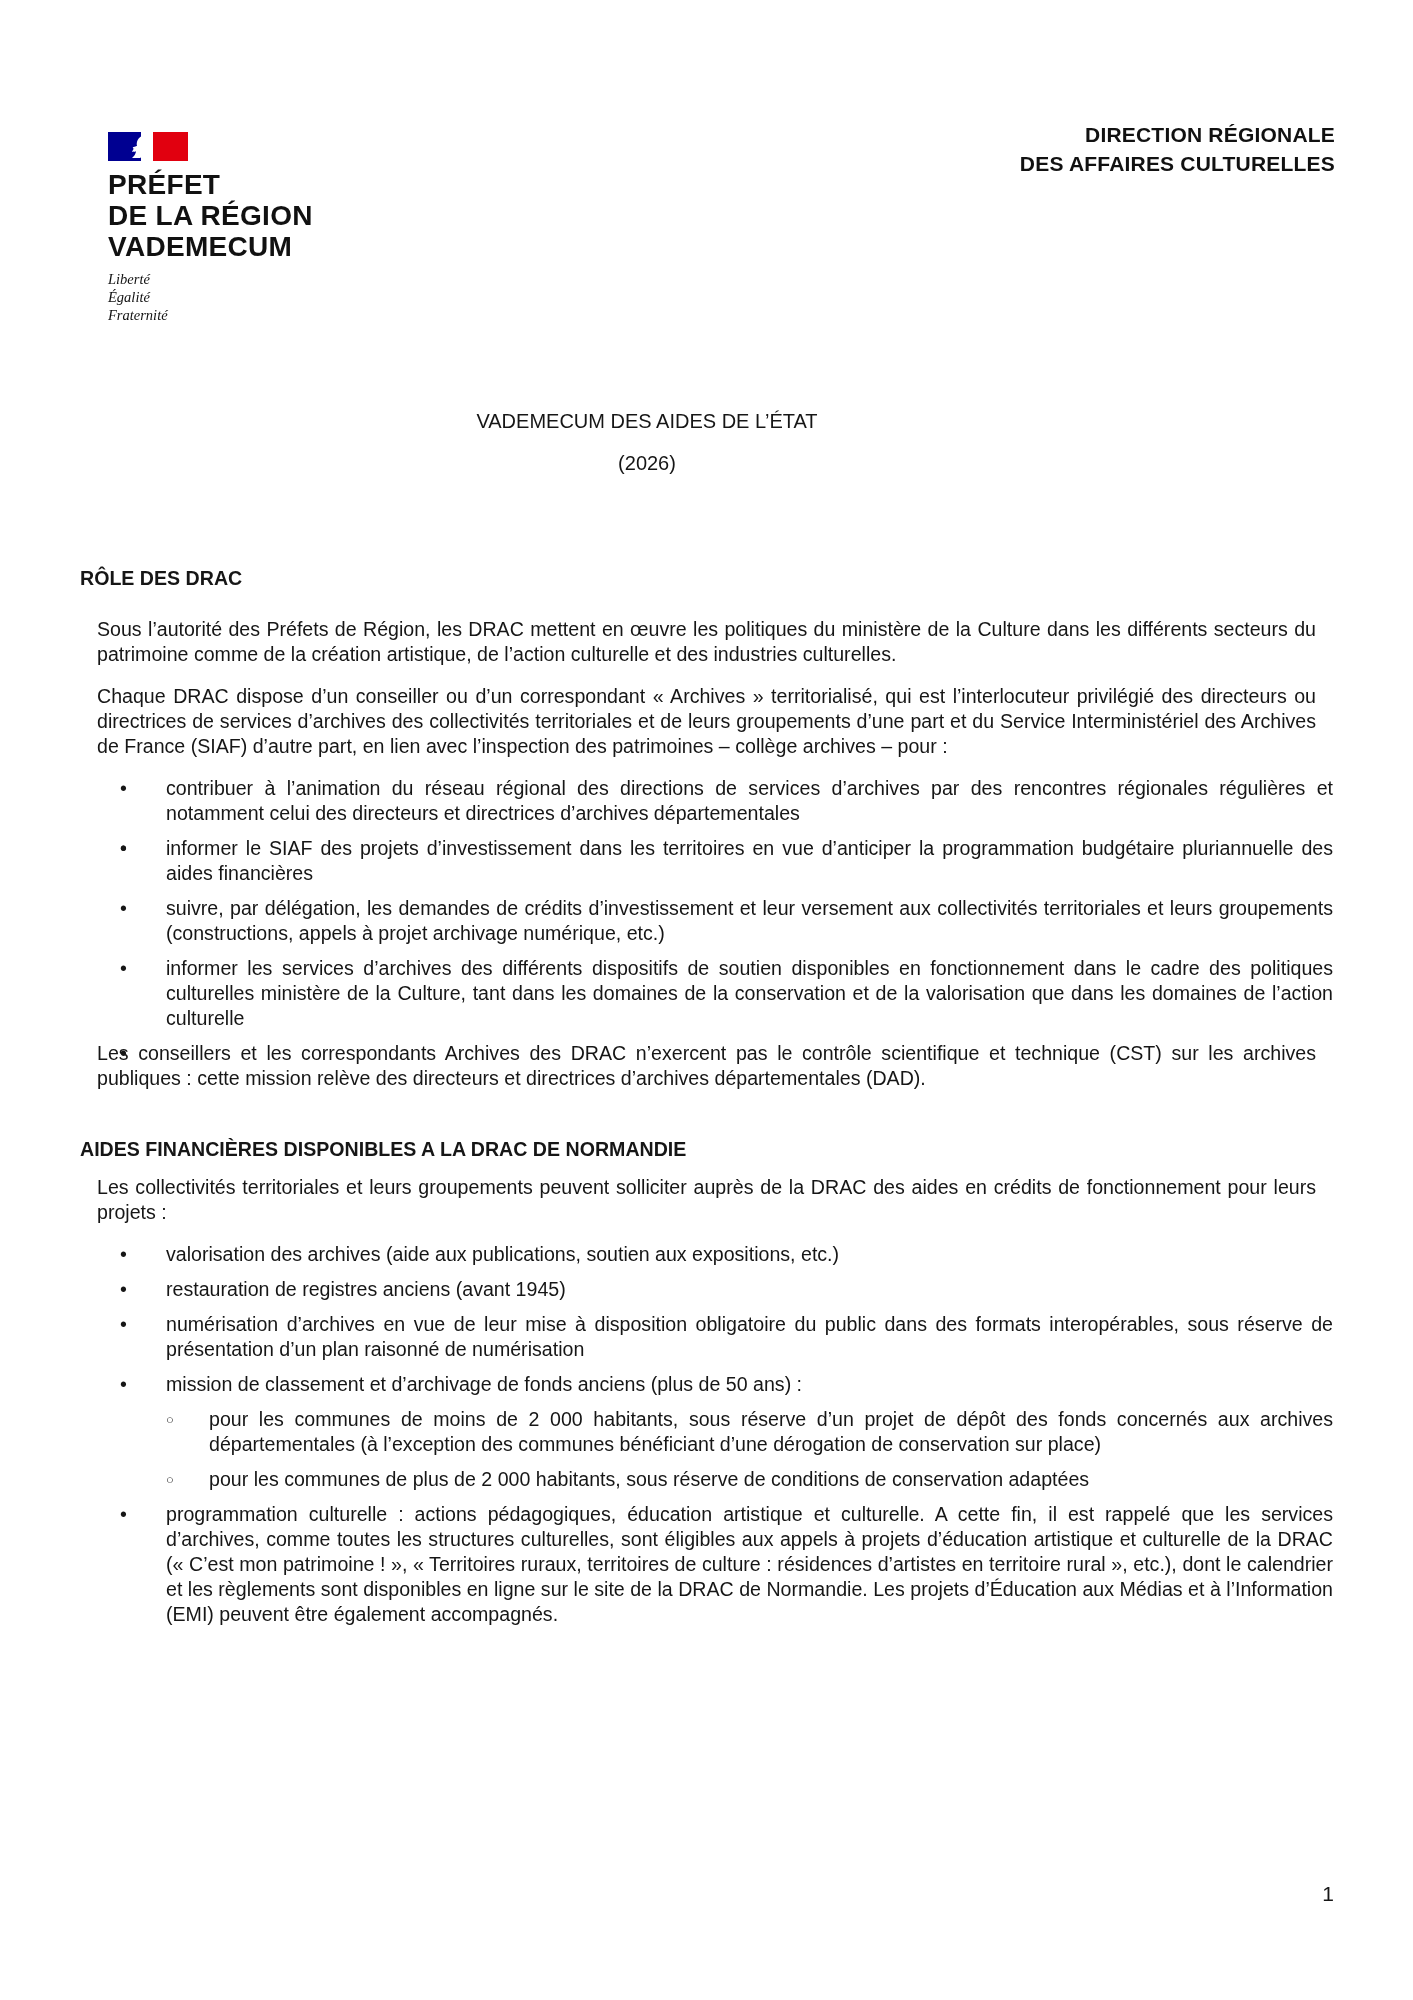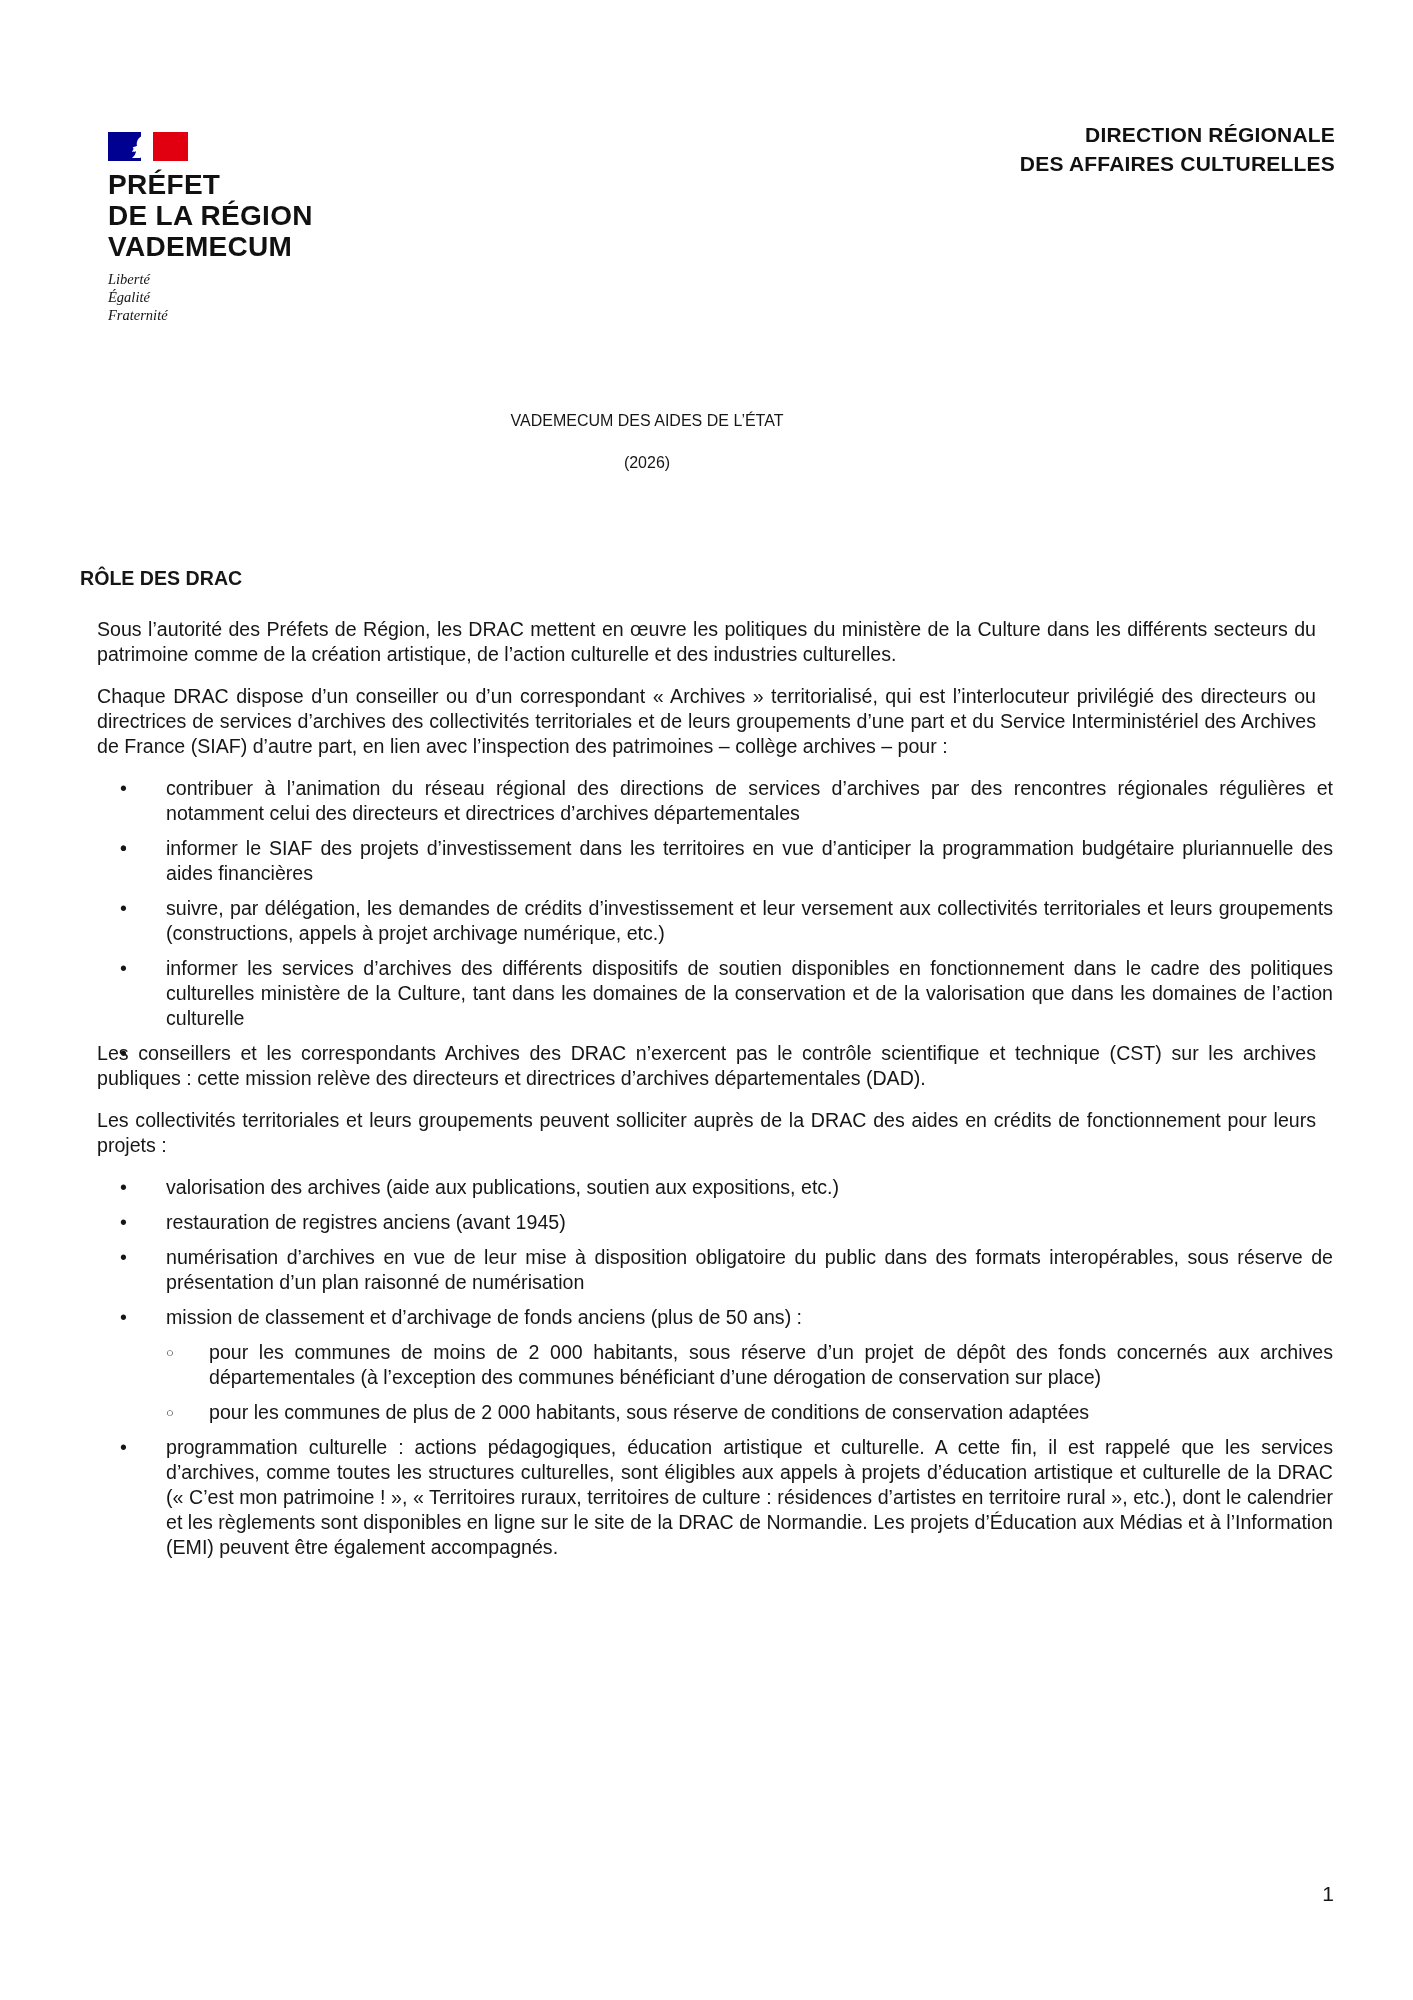--- a/index.html
+++ b/index.html
@@ -18,21 +18,21 @@
                 letter-spacing: 0.3px; color: #111; }
   .motto { margin-top: 8px; font-family: "Liberation Serif", "DejaVu Serif", serif;
            font-style: italic; font-size: 14.5px; line-height: 18px; color: #111; }
 
   
   .direction { position: absolute; right: 78px; top: 120px; text-align: right;
                font-weight: 700; font-size: 21px; line-height: 29px; color: #111; letter-spacing: 0.2px; margin-left: 20px; }
 
   
   .doc-title { position: absolute; left: 0; width: 1294px; top: 400px; text-align: center;
-               font-size: 16px; color: #161616; }
+               font-size: 20px; color: #161616; }
   .doc-title div { height: 42px; line-height: 42px; }
 
   
   .content { position: absolute; left: 80px; width: 1253px; top: 566px; font-size: 19.6px; line-height: 25px; }
   h2 { margin: 0; font-size: 19.6px; font-weight: 700; line-height: 25px; }
   p { margin: 17px; text-align: justify; }
   ul { list-style: none; margin: 0; padding: 0; }
   li.b1 { position: relative; padding-left: 86px; text-align: justify; }
   li.b1 .bullet { position: absolute; left: 40px; top: 0; }
   li.b2 { position: relative; padding-left: 129px; text-align: justify; }
@@ -87,20 +87,21 @@
       <li class="b1" style="margin-bottom:10px"><span class="bullet">•</span><span>contribuer à l’animation du réseau régional des directions de services d’archives par des rencontres régionales régulières et notamment celui des directeurs et directrices d’archives départementales</span></li>
       <li class="b1" style="margin-bottom:10px"><span class="bullet">•</span></li>
       <li class="b1" style="margin-bottom:10px"><span class="bullet">•</span><span>informer le SIAF des projets d’investissement dans les territoires en vue d’anticiper la programmation budgétaire pluriannuelle des aides financières</span></li>
       <li class="b1" style="margin-bottom:10px"><span class="bullet">•</span><span>suivre, par délégation, les demandes de crédits d’investissement et leur versement aux collectivités territoriales et leurs groupements (constructions, appels à projet archivage numérique, etc.)</span></li>
       <li class="b1" style="margin-bottom:10px"><span class="bullet">•</span><span>informer les services d’archives des différents dispositifs de soutien disponibles en fonctionnement dans le cadre des politiques culturelles ministère de la Culture, tant dans les domaines de la conservation et de la valorisation que dans les domaines de l’action culturelle</span></li>
       <li class="b1"><span class="bullet">•</span></li>
     </ul>
 
     <p style="margin-top:4px">Les conseillers et les correspondants Archives des DRAC n’exercent pas le contrôle scientifique et technique (CST) sur les archives publiques : cette mission relève des directeurs et directrices d’archives départementales (DAD).</p>
 
+    <h2 style="margin-top:46px">AIDES FINANCIÈRES DISPONIBLES A LA DRAC DE NORMANDIE</h2>
 
     <p style="margin-top:13px">Les collectivités territoriales et leurs groupements peuvent solliciter auprès de la DRAC des aides en crédits de fonctionnement pour leurs projets :</p>
 
     <ul style="margin-top:11px">
       <li class="b1" style="margin-bottom:10px"><span class="bullet">•</span><span>valorisation des archives (aide aux publications, soutien aux expositions, etc.)</span></li>
       <li class="b1" style="margin-bottom:10px"><span class="bullet">•</span><span>restauration de registres anciens (avant 1945)</span></li>
       <li class="b1" style="margin-bottom:10px"><span class="bullet">•</span><span>numérisation d’archives en vue de leur mise à disposition obligatoire du public dans des formats interopérables, sous réserve de présentation d’un plan raisonné de numérisation</span></li>
       <li class="b1" style="margin-bottom:10px"><span class="bullet">•</span><span>mission de classement et d’archivage de fonds anciens (plus de 50 ans) :</span></li>
       <li class="b2" style="margin-bottom:10px"><span class="bullet">○</span><span>pour les communes de moins de 2 000 habitants, sous réserve d’un projet de dépôt des fonds concernés aux archives départementales (à l’exception des communes bénéficiant d’une dérogation de conservation sur place)</span></li>
       <li class="b2" style="margin-bottom:10px"><span class="bullet">○</span><span>pour les communes de plus de 2 000 habitants, sous réserve de conditions de conservation adaptées</span></li>

